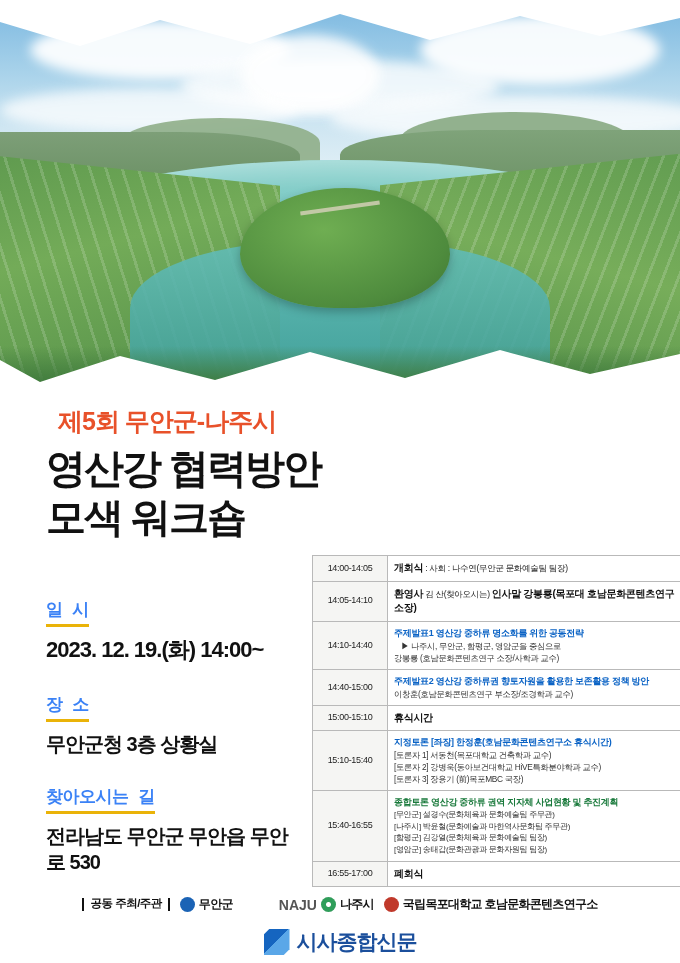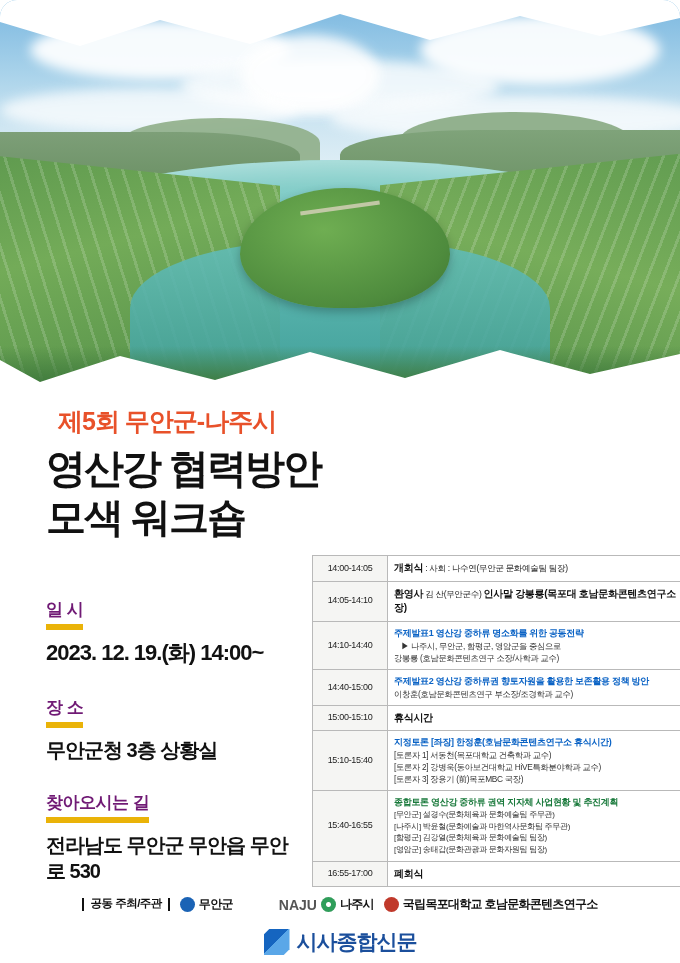--- a/index.html
+++ b/index.html
@@ -16,21 +16,20 @@
     position: relative;
   }
 
   
   .poster {
     position: relative;
     width: 680px;
     height: 963px;
     background: #ffffff;
     overflow: hidden;
-    border-radius: 17px;
   }
 
   
   .photo {
     position: absolute;
     left: 0; top: 0;
     width: 680px;
     height: 400px;
     overflow: hidden;
     background: linear-gradient(#bfe0f2, #9fd0ea);
@@ -150,27 +149,28 @@
   
   .info-col {
     position: absolute;
     left: 46px;
     top: 598px;
     width: 260px;
   }
   .info-block { margin-bottom: 28px; }
   .info-label {
     display: inline-block;
-    color: #701a75;
+    color: #3b82f6;
     font-size: 17px;
     font-weight: bold;
     letter-spacing: -.5px;
     padding-bottom: 3px;
-    border-bottom: 6px solid #eab308;
+    border-bottom: 3px solid #eab308;
     margin-bottom: 9px;
+    font-family: Liberation Mono, monospace;
   }
   .info-value {
     font-size: 20px;
     font-weight: bold;
     letter-spacing: -1px;
     color: #111;
     line-height: 1.3;
   }
   .info-value.big { font-size: 22px; }
 
@@ -325,21 +325,21 @@
       <tr>
         <td class="time">14:00-14:05</td>
         <td class="body">
           <span class="row-head">개회식</span><span> : 사회 : 나수연(무안군 문화예술팀 팀장)</span>
         </td>
       </tr>
 
       <tr>
         <td class="time">14:05-14:10</td>
         <td class="body">
-          <span class="row-head">환영사</span><span> 김   산(무안군수)</span>
+          <span class="row-head">환영사</span><span> 김   산(찾아오시는)</span>
           <span class="row-head">인사말  강봉룡(목포대 호남문화콘텐츠연구소장)</span>
         </td>
       </tr>
 
       <tr>
         <td class="time">14:10-14:40</td>
         <td class="body">
           <span class="hl">주제발표1</span><span class="hl"> 영산강 중하류 명소화를 위한 공동전략</span>
           <span class="indent">▶ 나주시, 무안군, 함평군, 영암군을 중심으로</span>
           <span class="sub">강봉룡 (호남문화콘텐츠연구 소장/사학과 교수)</span>

